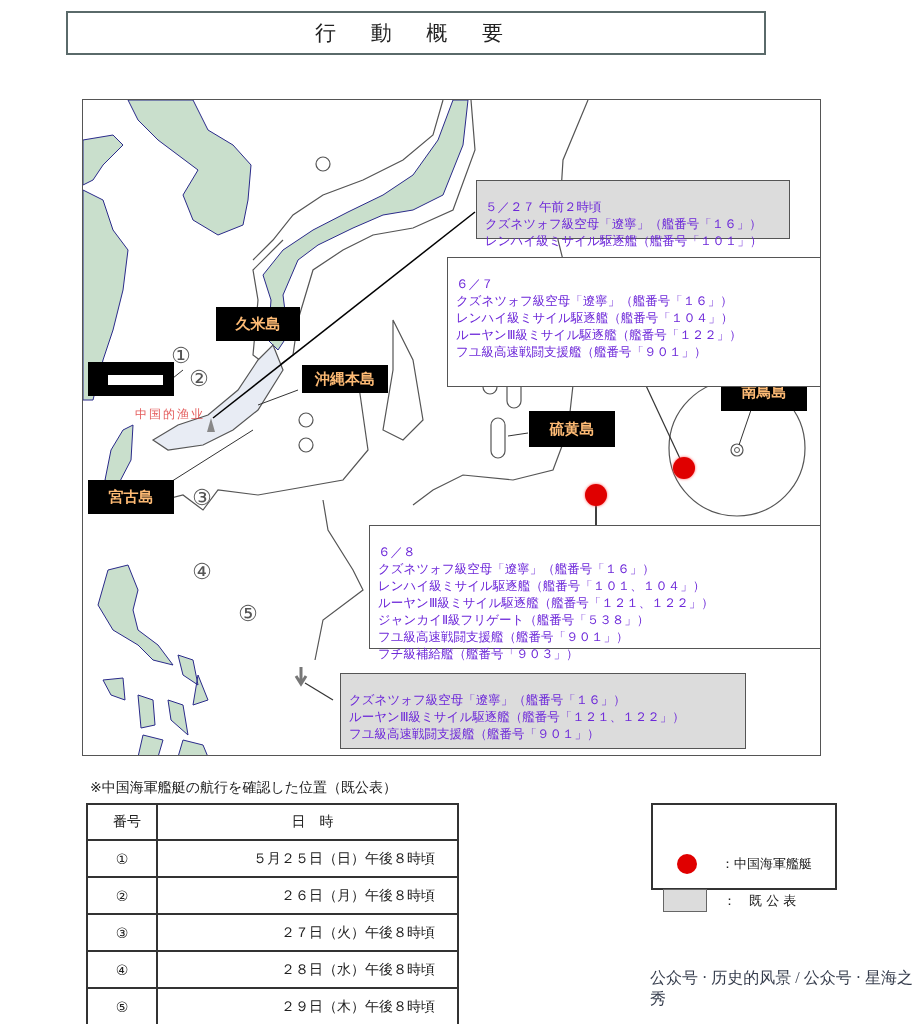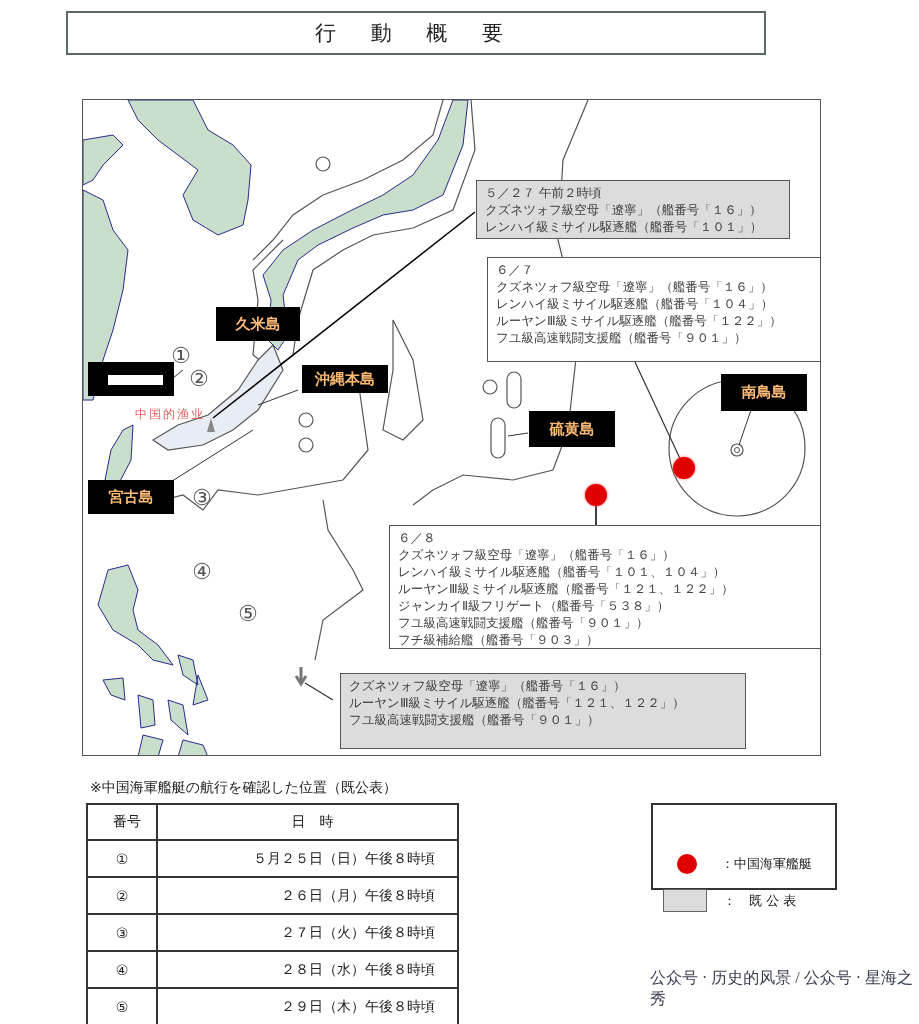--- a/index.html
+++ b/index.html
@@ -8,21 +8,21 @@
   .title-box { position:absolute; left:66px; top:11px; width:700px; height:44px;
                border:2px solid #5a6a6a; box-sizing:border-box; background:#fff;
                display:flex; align-items:center; justify-content:center; }
   .title-text { font-size:21px; letter-spacing:14px; color:#222; }
   .map { position:absolute; left:82px; top:99px; width:739px; height:657px;
          border:1.5px solid #555; box-sizing:border-box; background:#fff; overflow:hidden; }
   .map svg { position:absolute; left:0; top:0; }
   .label { position:absolute; background:#000; color:#fdba74; font-size:15px;
            display:flex; align-items:center; justify-content:center; font-weight:bold; }
   .callout { position:absolute; border:1px solid #555; box-sizing:border-box;
-             font-size:12.5px; line-height:17px; padding:3px 8px; color:#404040; white-space:nowrap; }
+             font-size:12.5px; line-height:17px; padding:17px 8px; color:#6d28d9; white-space:nowrap; }
   .callout.gray { background:#dcdcdc; }
   .callout.white { background:#fff; }
   .callout div { margin:0; }
   .circ { position:absolute; font-size:22px; color:#555; }
   .red-dot { position:absolute; width:22px; height:22px; border-radius:50%; background:#e00000;
              box-shadow:0 0 3px #f55; }
   .red-text { position:absolute; color:#d33; font-size:12px; letter-spacing:2px; opacity:0.8; }
   .smudge { position:absolute; background:#fff; }
   .note { position:absolute; left:90px; top:779px; font-size:14px; color:#222; }
   table.hist { position:absolute; left:86px; top:803px; border-collapse:collapse; }
@@ -111,28 +111,28 @@
   <div class="circ" style="left:155px;top:501px;">⑤</div>
 
   <div class="red-dot" style="left:590px;top:357px;"></div>
   <div class="red-dot" style="left:502px;top:384px;"></div>
 
   <div class="callout gray" style="left:393px;top:80px;width:314px;height:59px;">
     <div>５／２７ 午前２時頃</div>
     <div>クズネツォフ級空母「遼寧」（艦番号「１６」）</div>
     <div>レンハイ級ミサイル駆逐艦（艦番号「１０１」）</div>
   </div>
-  <div class="callout white" style="left:364px;top:157px;width:380px;height:105px;margin-left:40px;">
+  <div class="callout white" style="left:364px;top:157px;width:380px;height:130px;">
     <div>６／７</div>
     <div>クズネツォフ級空母「遼寧」（艦番号「１６」）</div>
     <div>レンハイ級ミサイル駆逐艦（艦番号「１０４」）</div>
     <div>ルーヤンⅢ級ミサイル駆逐艦（艦番号「１２２」）</div>
     <div>フユ級高速戦闘支援艦（艦番号「９０１」）</div>
   </div>
-  <div class="callout white" style="left:286px;top:425px;width:453px;height:124px;margin-left:20px;">
+  <div class="callout white" style="left:286px;top:425px;width:453px;height:124px;">
     <div>６／８</div>
     <div>クズネツォフ級空母「遼寧」（艦番号「１６」）</div>
     <div>レンハイ級ミサイル駆逐艦（艦番号「１０１、１０４」）</div>
     <div>ルーヤンⅢ級ミサイル駆逐艦（艦番号「１２１、１２２」）</div>
     <div>ジャンカイⅡ級フリゲート（艦番号「５３８」）</div>
     <div>フユ級高速戦闘支援艦（艦番号「９０１」）</div>
     <div>フチ級補給艦（艦番号「９０３」）</div>
   </div>
   <div class="callout gray" style="left:257px;top:573px;width:406px;height:76px;">
     <div>クズネツォフ級空母「遼寧」（艦番号「１６」）</div>

